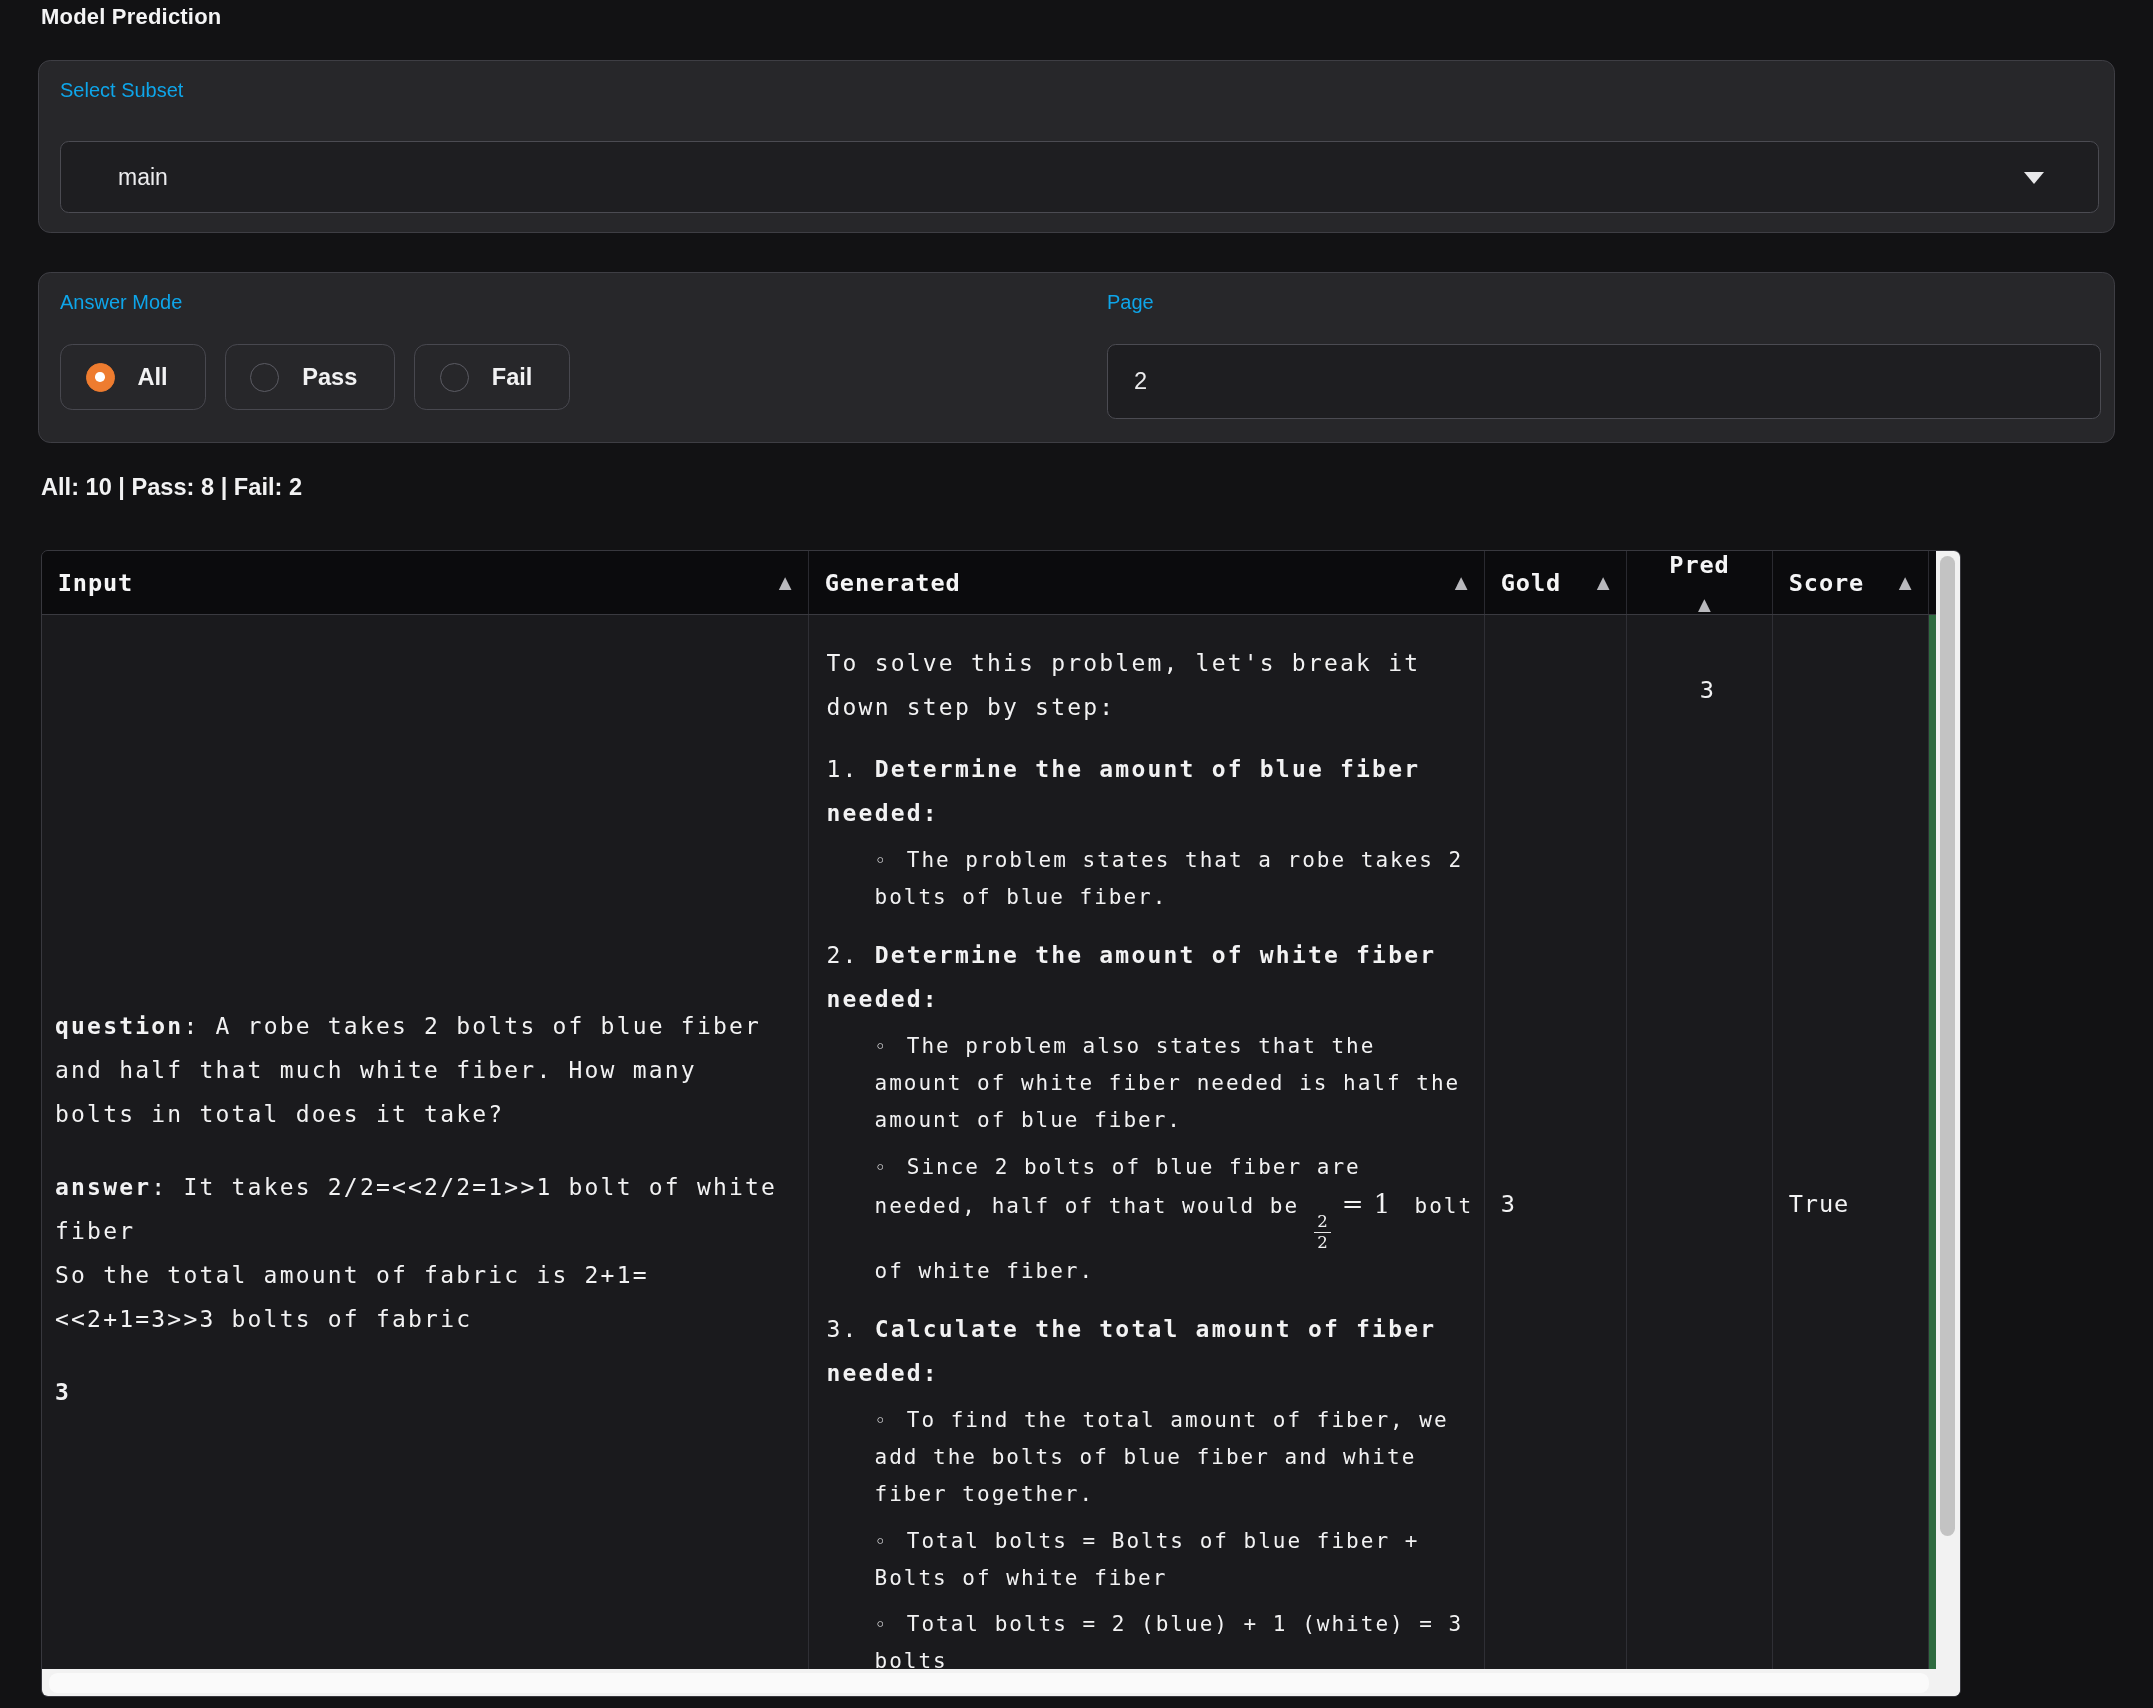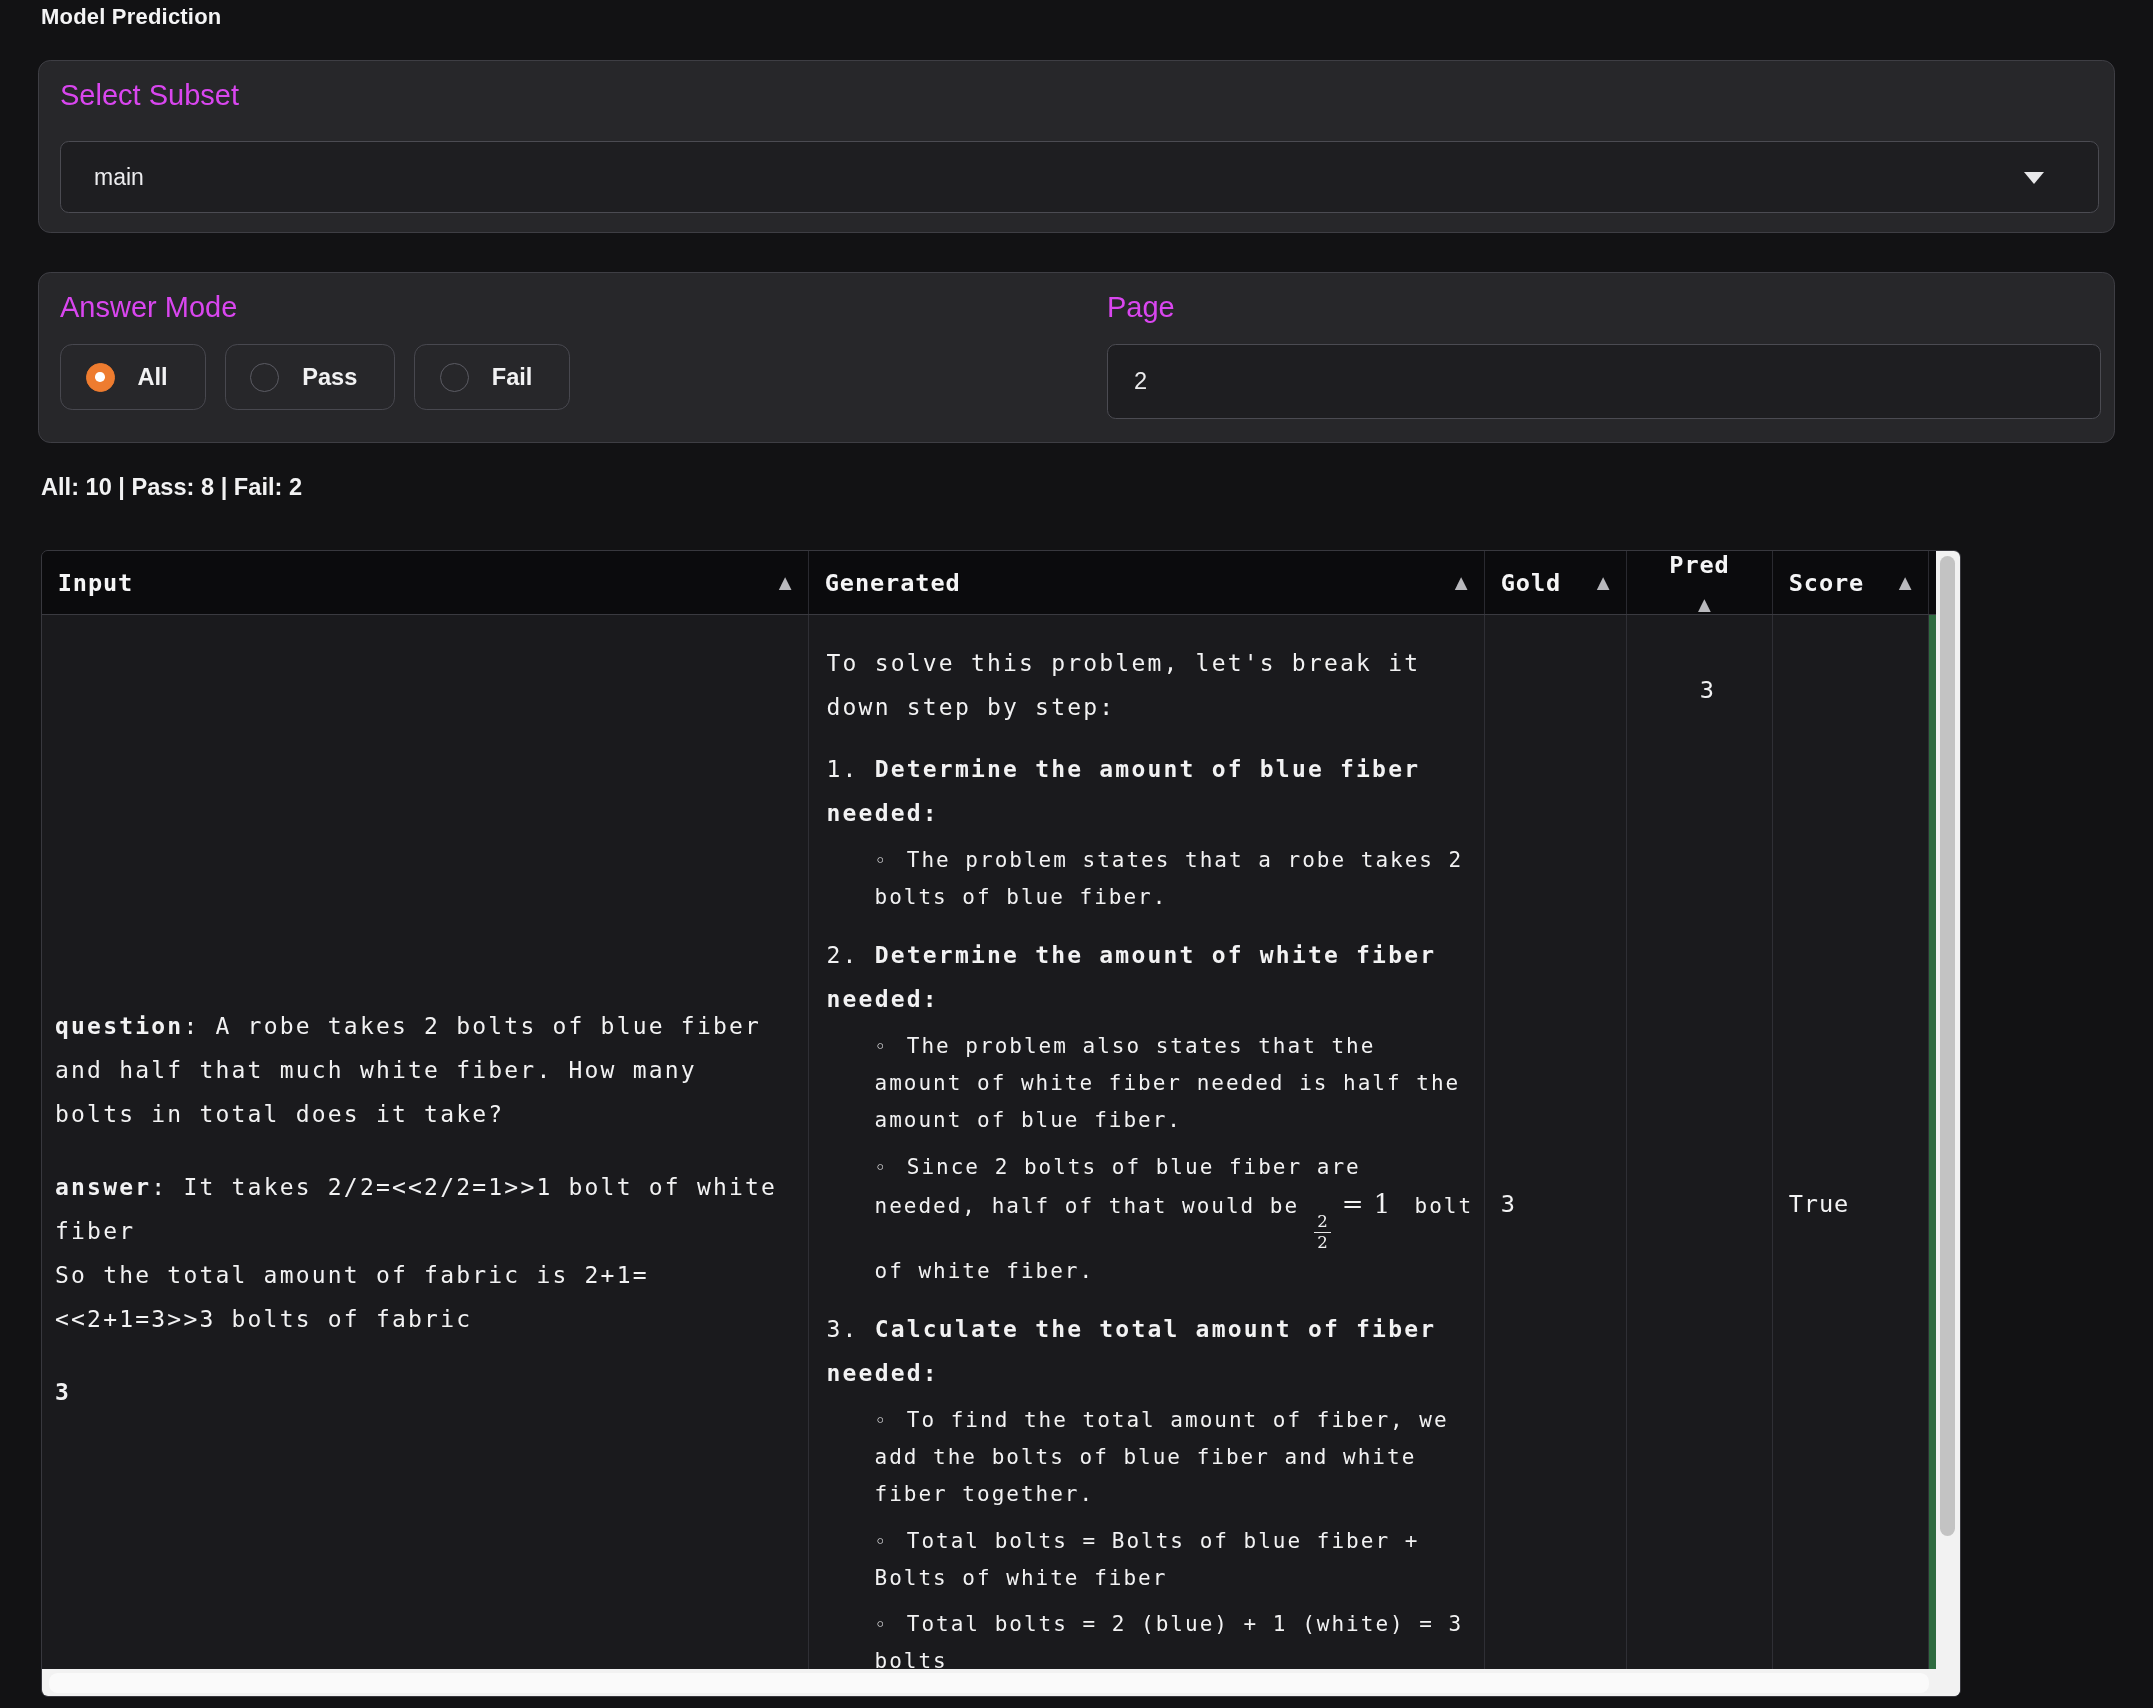--- a/index.html
+++ b/index.html
@@ -17,28 +17,29 @@
   
   .panel{
     position:absolute;left:38px;width:2077px;
     background:#27272a;border:0.9px solid #3e3e44;border-radius:12.2px;
     box-sizing:border-box;
   }
   #panel-subset{top:60px;height:173px;}
   #panel-controls{top:272px;height:171px;}
   .panel-label{
     position:absolute;left:21px;top:17.5px;
-    font-size:29px;color:#d946ef;
+    font-size:20px;color:#0ea5e9;
   }
   
   .dropdown{
     position:absolute;left:21px;right:15px;top:80px;height:72px;
     background:#1e1e21;border:0.9px solid #4b4b52;border-radius:8.7px;
     display:flex;align-items:center;box-sizing:border-box;
     cursor:pointer;
+    padding-left:24px;
   }
   .dropdown-value{margin-left:33px;font-size:23px;color:#ececee;}
   .dropdown-caret{
     position:absolute;right:54px;top:50%;margin-top:-5.2px;
     width:0;height:0;
     border-left:10.5px solid transparent;border-right:10.5px solid transparent;
     border-top:12.2px solid #e8e8ea;
   }
   
   .radio-row{position:absolute;left:21px;top:71px;display:flex;gap:19px;}

